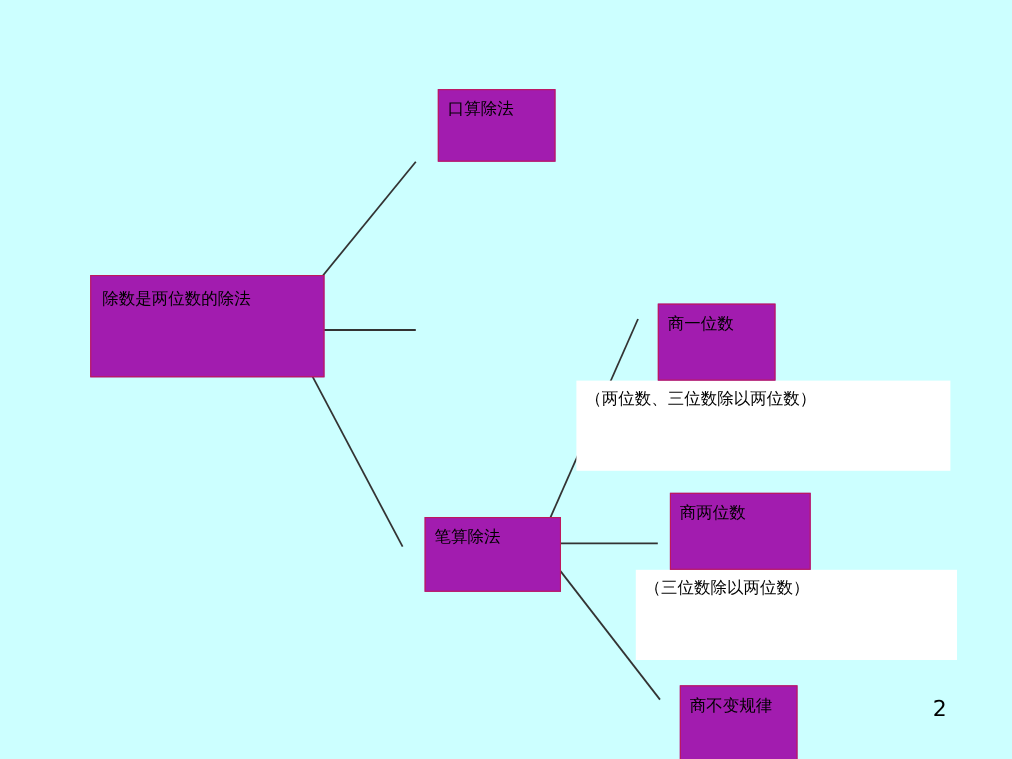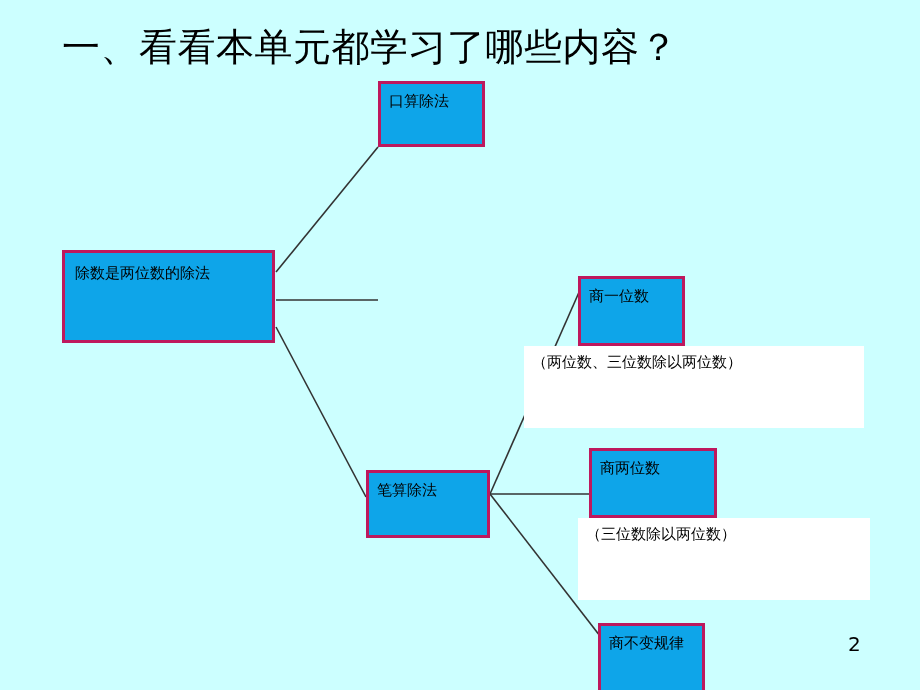--- a/index.html
+++ b/index.html
@@ -56,23 +56,24 @@
     top: 6px;
     font-size: 15px;
     line-height: 20px;
     color: #000000;
     white-space: nowrap;
   }
 
   
   .node {
     position: absolute;
-    background: #0ea5e9;
-    border: 3px solid #be185d;
+    background: #a21caf;
+    border: 1px solid #be185d;
     box-sizing: border-box;
+    margin-left: 20px;
   }
   .node .node-text {
     position: absolute;
     left: 8px;
     top: 7px;
     font-size: 15px;
     line-height: 20px;
     color: #000000;
     white-space: nowrap;
   }
@@ -89,21 +90,20 @@
     font-size: 20px;
     line-height: 24px;
     color: #000000;
   }
 </style>
 </head>
 <body>
 
 <div id="slide">
 
-  <div class="slide-title">一、看看本单元都学习了哪些内容？</div>
 
   <svg class="connectors" viewBox="0 0 920 690" width="920" height="690">
 
     <line x1="276" y1="272" x2="378" y2="147" stroke="#333333" stroke-width="1.6"></line>
 
     <line x1="276" y1="300" x2="378" y2="300" stroke="#333333" stroke-width="1.6"></line>
 
     <line x1="276" y1="327" x2="366" y2="497" stroke="#333333" stroke-width="1.6"></line>
 
     <line x1="490" y1="494" x2="580" y2="290" stroke="#333333" stroke-width="1.6"></line>

